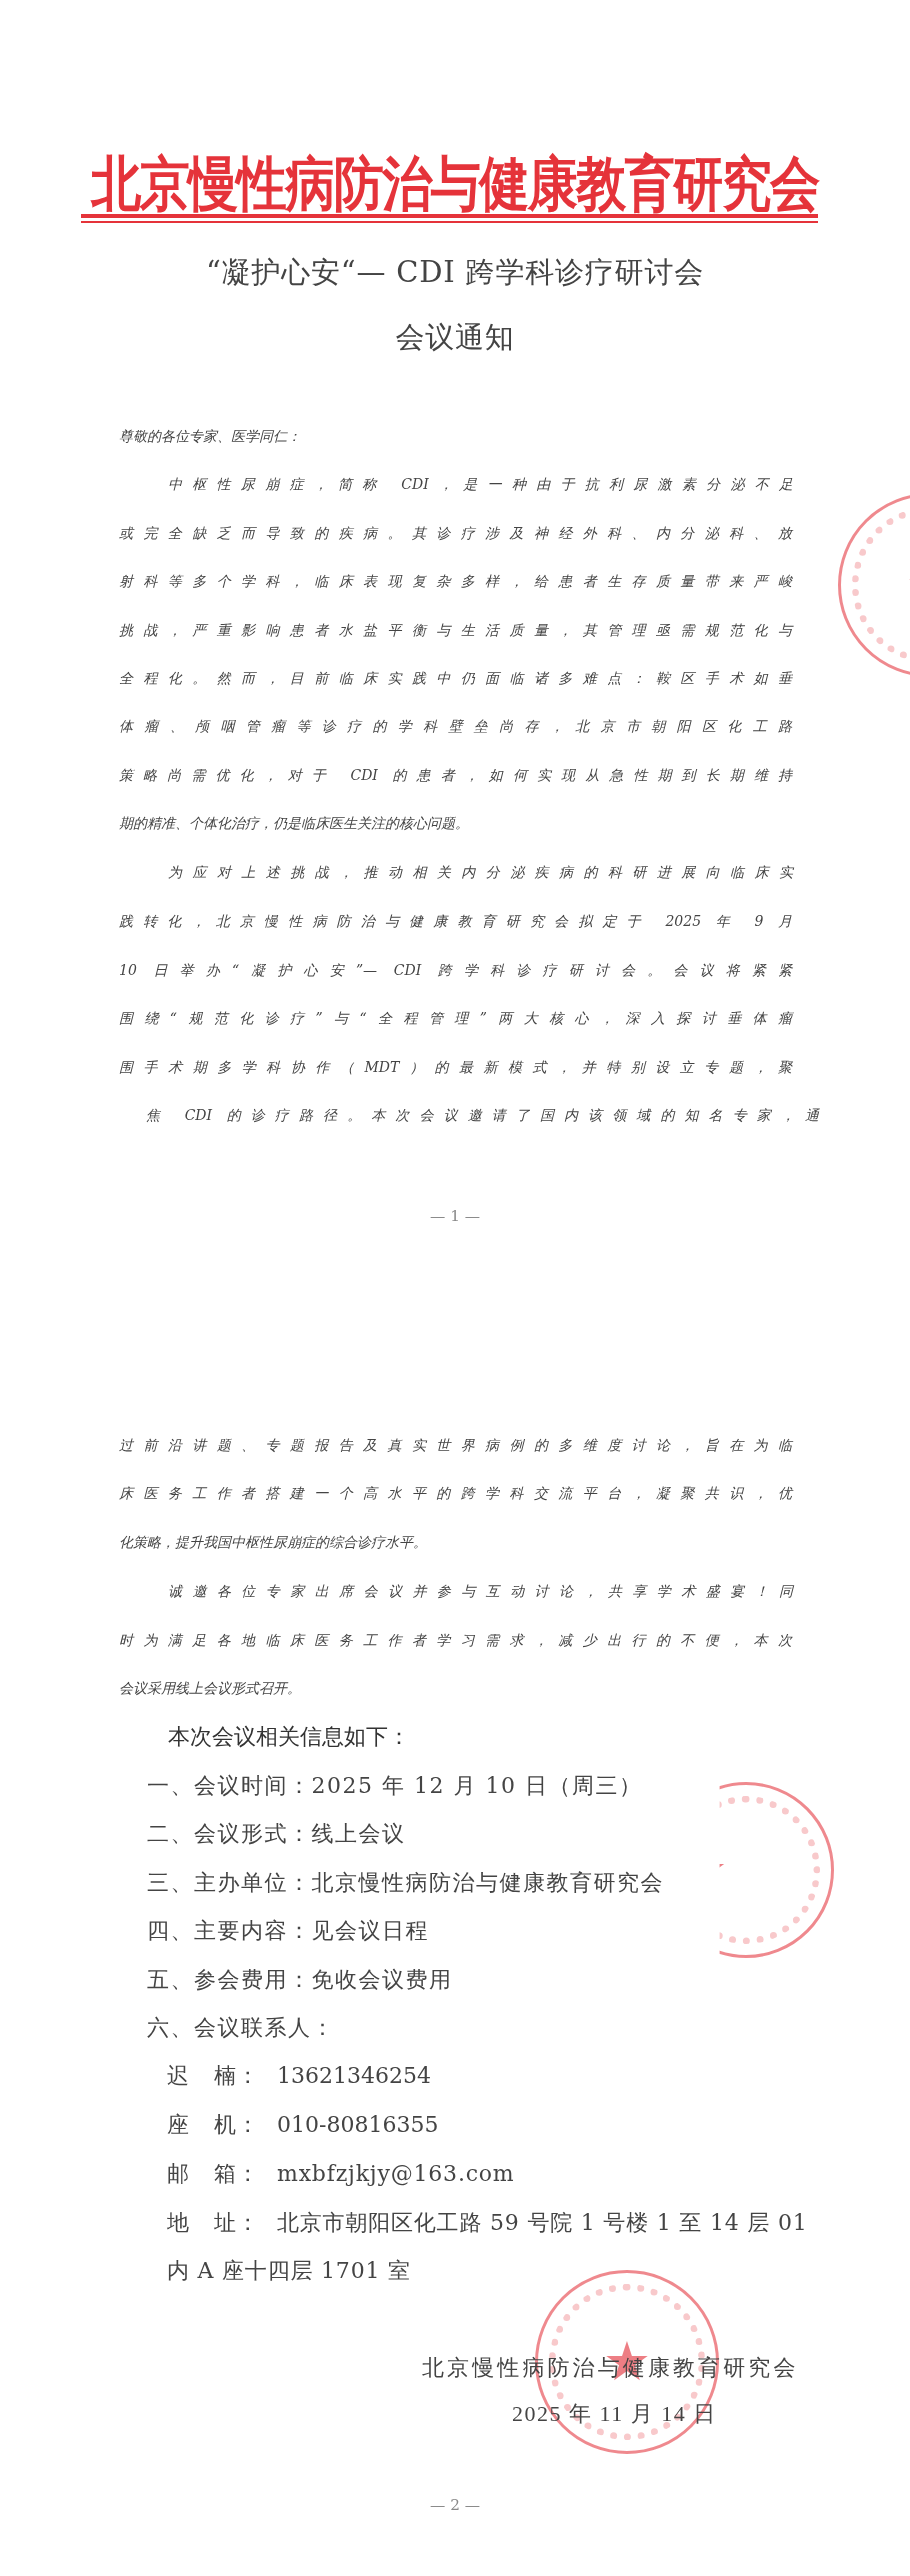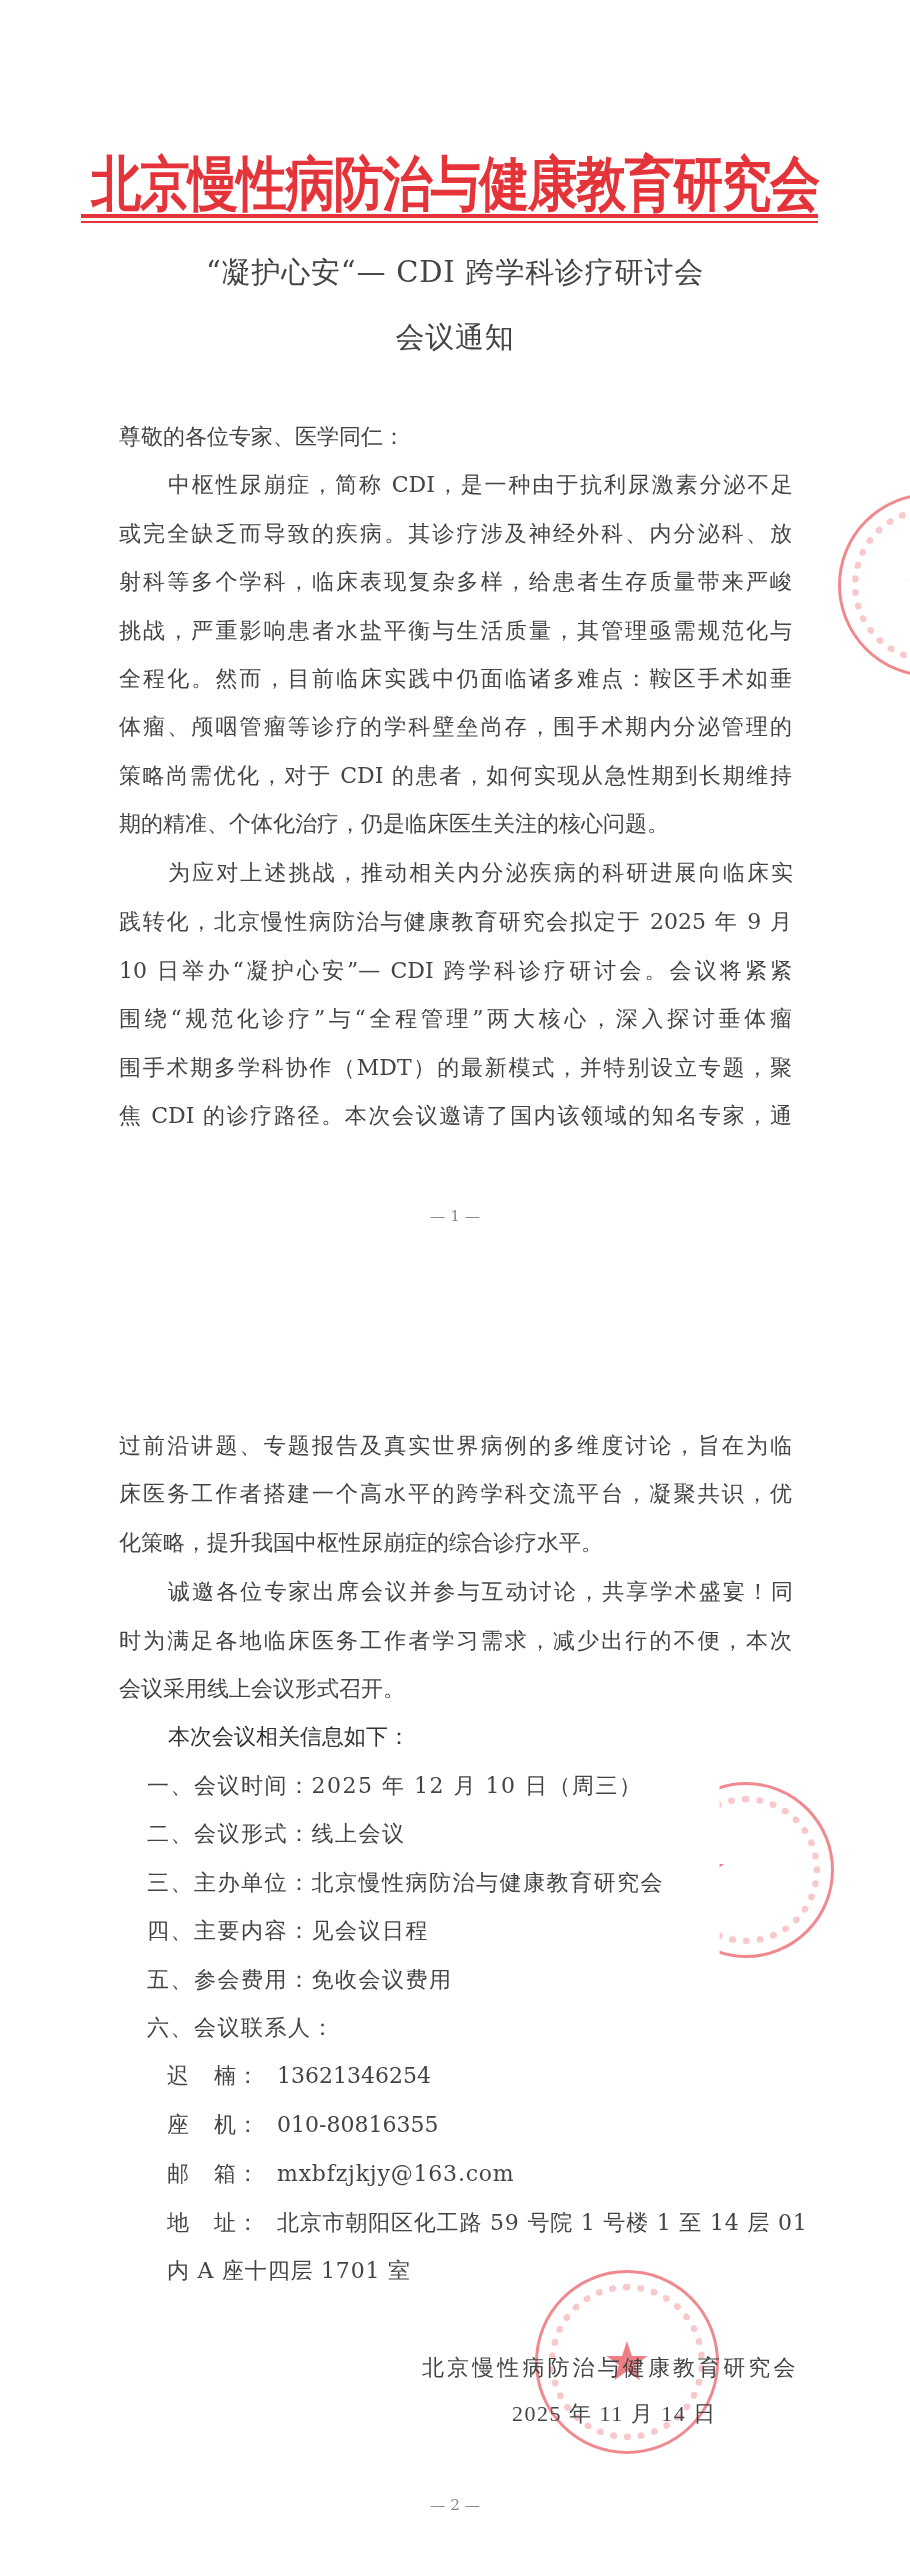--- a/index.html
+++ b/index.html
@@ -7,22 +7,22 @@
          font-family:"DejaVu Serif","Liberation Serif",serif; color:#3a3a3a; }
   .abs { position:absolute; }
   .header-title { left:0; width:910px; top:144px; text-align:center;
       font-family:"DejaVu Sans","Liberation Sans",sans-serif; font-weight:bold;
       font-size:50px; line-height:69px; color:#e5333a; letter-spacing:-1.5px;
       transform:scaleY(1.18); transform-origin:center top; white-space:nowrap; }
   .rule-thick { left:81px; width:737px; top:214px; height:3.8px; background:#e5333a; }
   .rule-thin { left:81px; width:737px; top:221px; height:1.5px; background:#e5333a; }
   .subtitle { left:0; width:910px; text-align:center; font-size:29px; line-height:34px;
       color:#444; letter-spacing:0.8px; white-space:nowrap; }
-  .line { left:119px; width:673px; font-size:22px; line-height:31px; height:31px;
-      color:#444; white-space:nowrap; text-align:justify; text-align-last:justify; }
+  .line { left:119px; width:673px; font-size:14px; line-height:31px; height:31px;
+      color:#444; white-space:nowrap; text-align:justify; text-align-last:justify;font-style:italic; }
   .line.last { text-align-last:left; }
   .line.indent { left:168px; width:625px; }
   .info-head { left:168px; font-family:"DejaVu Sans","Liberation Sans",sans-serif;
       font-weight:normal; font-size:22px; line-height:31px; color:#333; white-space:nowrap; }
   .item { left:147px; font-size:22px; line-height:31px; color:#444; white-space:nowrap; letter-spacing:1.5px; }
   .contact-label { left:167px; font-size:22px; line-height:31px; color:#444; white-space:nowrap; letter-spacing:0.8px; }
   .contact-k1 { display:inline-block; width:47px; }
   .contact-k2 { display:inline-block; width:63px; }
   .contact-value { left:277px; font-size:22px; line-height:31px; color:#444; white-space:nowrap; }
   .pagenum { left:0; width:910px; text-align:center; font-size:15.3px; color:#888; line-height:18.4px; }
@@ -43,29 +43,29 @@
 
 <div class="abs subtitle" style="top:255px;">“凝护心安“— CDI 跨学科诊疗研讨会</div>
 <div class="abs subtitle" style="top:320px;">会议通知</div>
 
 <div class="abs line last" style="top:421px;">尊敬的各位专家、医学同仁：</div>
 <div class="abs line indent" style="top:469px;">中枢性尿崩症，简称 CDI，是一种由于抗利尿激素分泌不足</div>
 <div class="abs line" style="top:518px;">或完全缺乏而导致的疾病。其诊疗涉及神经外科、内分泌科、放</div>
 <div class="abs line" style="top:566px;">射科等多个学科，临床表现复杂多样，给患者生存质量带来严峻</div>
 <div class="abs line" style="top:615px;">挑战，严重影响患者水盐平衡与生活质量，其管理亟需规范化与</div>
 <div class="abs line" style="top:663px;">全程化。然而，目前临床实践中仍面临诸多难点：鞍区手术如垂</div>
-<div class="abs line" style="top:711px;">体瘤、颅咽管瘤等诊疗的学科壁垒尚存，围手术期内分泌管理的</div>
+<div class="abs line" style="top:711px;">体瘤、颅咽管瘤等诊疗的学科壁垒尚存，北京市朝阳区化工路</div>
 <div class="abs line" style="top:760px;">策略尚需优化，对于 CDI 的患者，如何实现从急性期到长期维持</div>
 <div class="abs line last" style="top:808px;">期的精准、个体化治疗，仍是临床医生关注的核心问题。</div>
 <div class="abs line indent" style="top:857px;">为应对上述挑战，推动相关内分泌疾病的科研进展向临床实</div>
 <div class="abs line" style="top:906px;">践转化，北京慢性病防治与健康教育研究会拟定于 2025 年 9 月</div>
 <div class="abs line" style="top:955px;">10 日举办“凝护心安”— CDI 跨学科诊疗研讨会。会议将紧紧</div>
 <div class="abs line" style="top:1003px;">围绕“规范化诊疗”与“全程管理”两大核心，深入探讨垂体瘤</div>
 <div class="abs line" style="top:1052px;">围手术期多学科协作（MDT）的最新模式，并特别设立专题，聚</div>
-<div class="abs line" style="top:1100px;">焦 CDI 的诊疗路径。本次会议邀请了国内该领域的知名专家，通</div>
+<div class="abs line" style="top:1100px;margin-left:27px;">焦 CDI 的诊疗路径。本次会议邀请了国内该领域的知名专家，通</div>
 
 <div class="abs pagenum" style="top:1207px;">— 1 —</div>
 
 <div class="abs seal" style="left:838px; top:493px; width:184px; height:184px;">
   <div class="ring-text"></div>
   <div class="star">★</div>
 </div>
 
 <div class="abs line" style="top:1430px;">过前沿讲题、专题报告及真实世界病例的多维度讨论，旨在为临</div>
 <div class="abs line" style="top:1478px;">床医务工作者搭建一个高水平的跨学科交流平台，凝聚共识，优</div>

